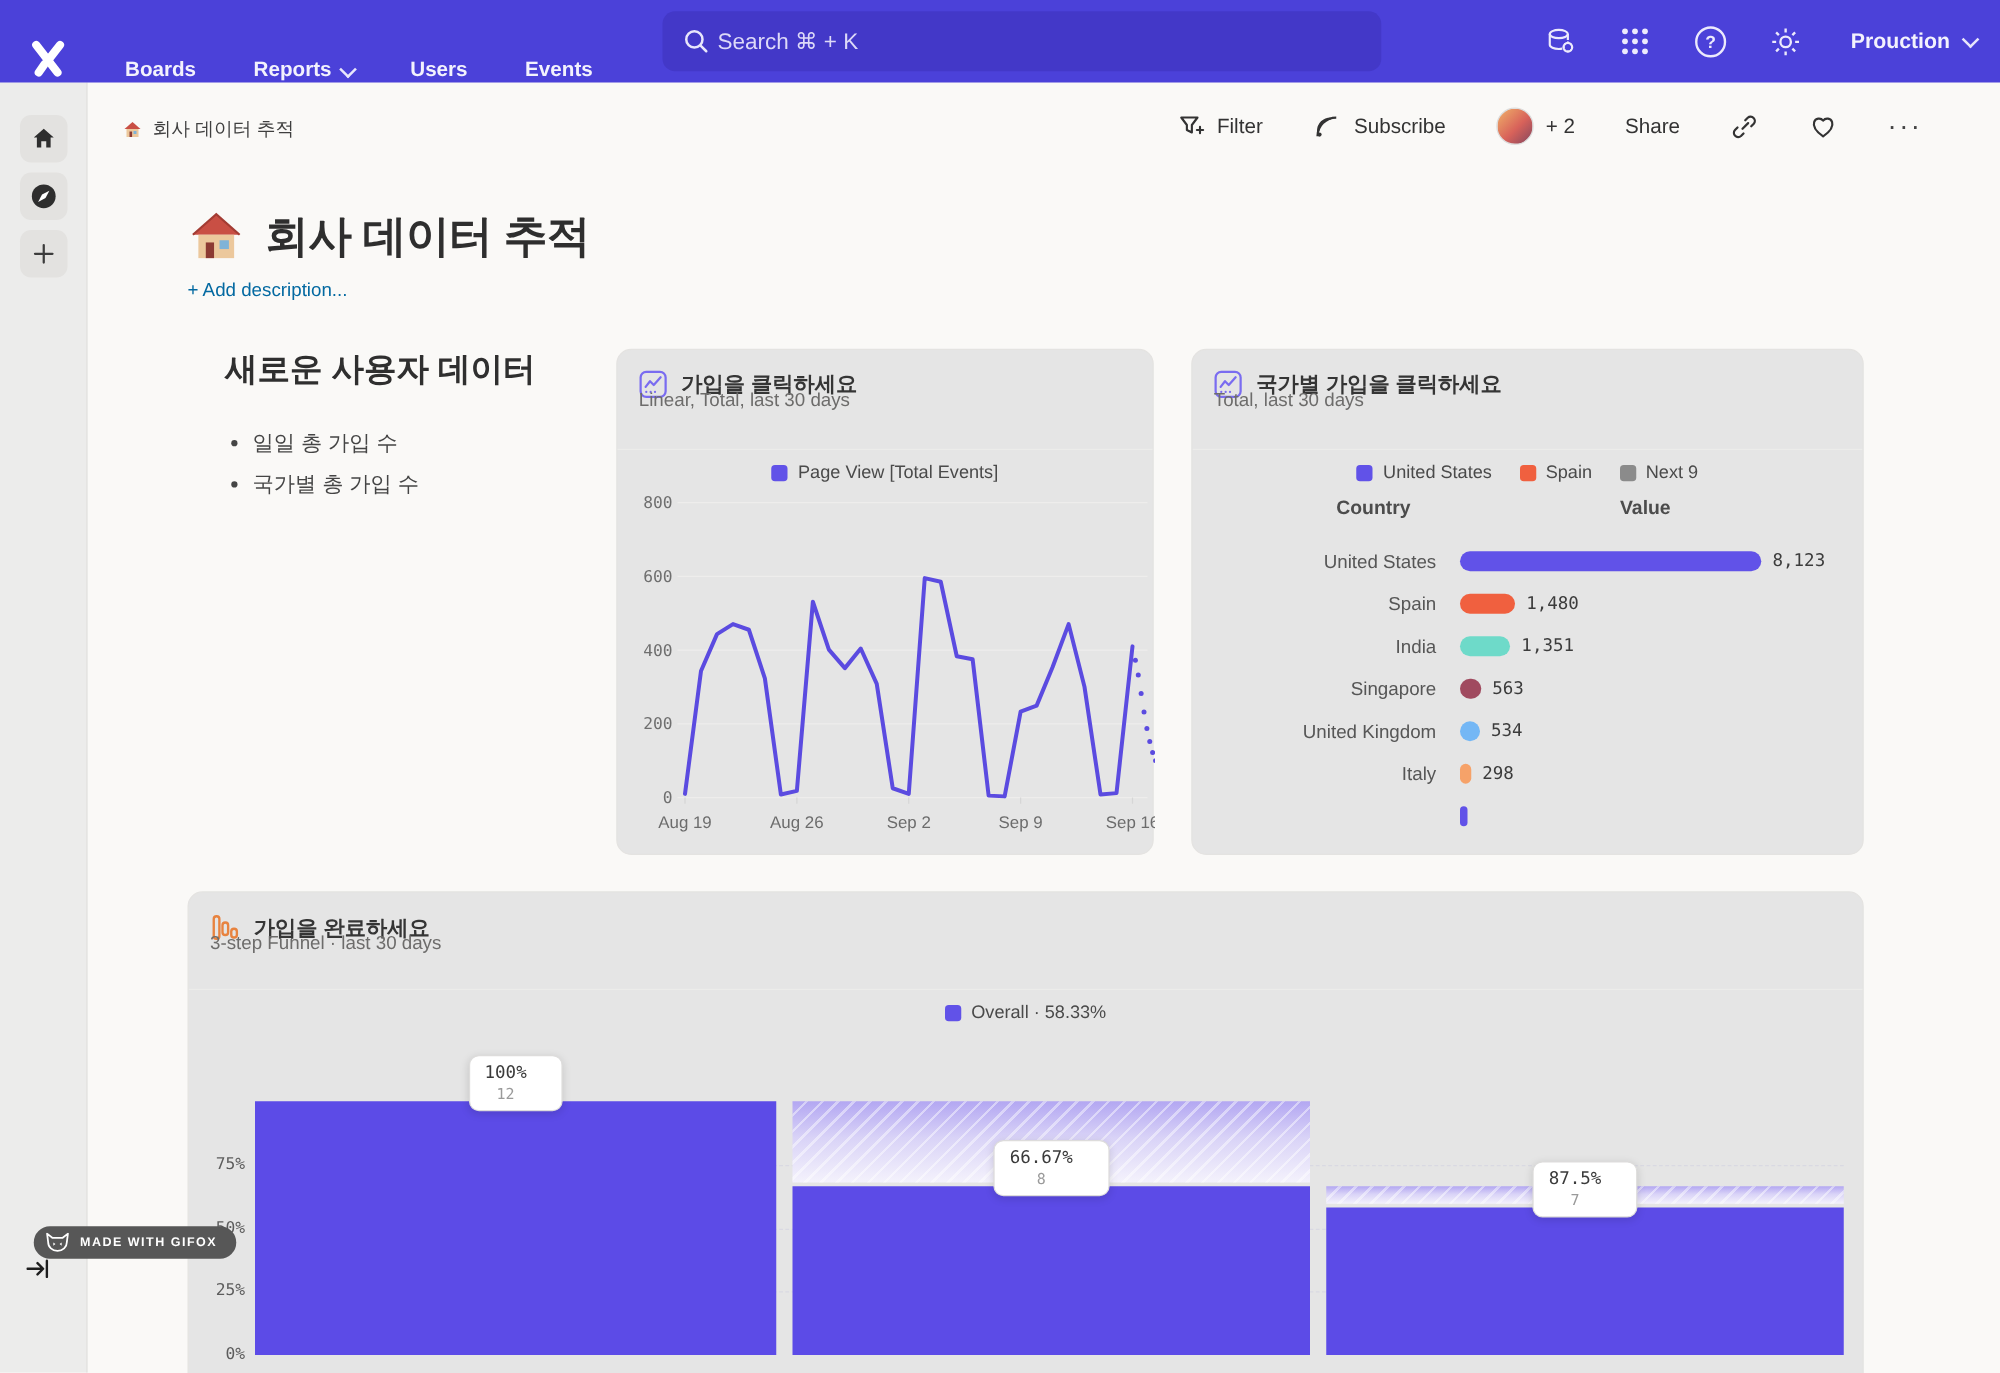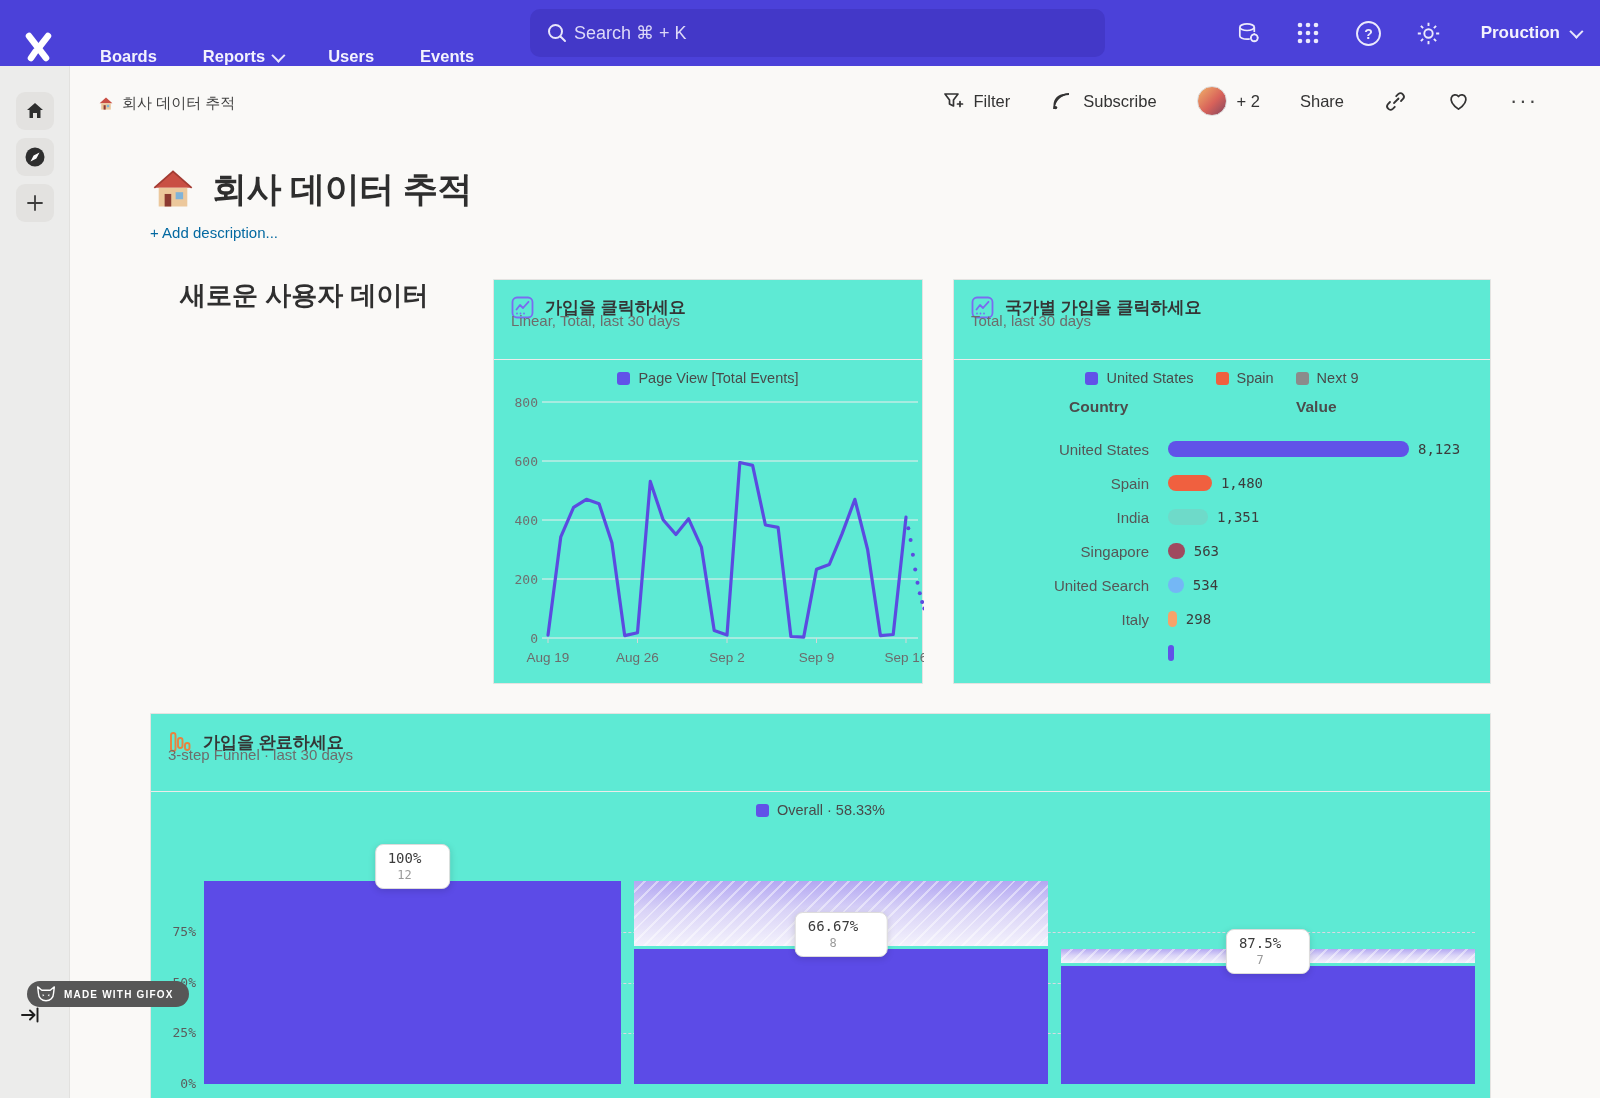--- a/index.html
+++ b/index.html
@@ -45,21 +45,21 @@
   .page-title h1 { font-size:35px; font-weight:700; color:#2e2e2e; letter-spacing:-0.5px; }
   .add-desc { position:absolute; left:80px; top:158px; font-size:15px; color:#0369a1; cursor:text; }
 
   
   .text-tile { position:absolute; left:110px; top:212px; width:340px; }
   .text-tile h2 { font-size:26px; font-weight:700; color:#2f2f2f; }
   .text-tile ul { margin-top:30px; margin-left:22px; }
   .text-tile li { font-size:17px; color:#454545; margin-bottom:10px; }
 
   
-  .card { position:absolute; background:#5eead4; border:1px solid #e4e3e1; border-radius:1px; }
+  .card { position:absolute; background:#e5e5e5; border:1px solid #e4e3e1; border-radius:12px; }
   .card-head { position:absolute; left:17px; top:16px; display:flex; align-items:center; gap:11px; }
   .card-title { font-size:17px; font-weight:700; color:#353535; }
   .card-sub { position:absolute; left:17px; top:32px; font-size:15px; color:#6d6c6b; }
   .card-divider { position:absolute; left:0; top:79px; width:100%; height:1px; background:#ececea; }
   .legend-row { position:absolute; top:90px; left:0; width:100%; display:flex; justify-content:center;
     align-items:center; gap:22px; }
   .legend-item { display:flex; align-items:center; gap:8px; font-size:14.5px; color:#4a4a4a; }
   .legend-sq { width:13px; height:13px; border-radius:3px; flex:0 0 13px; }
 
   #card-line  { left:423px; top:213px; width:430px; height:405px; }
@@ -250,20 +250,24 @@
       <rect x="3.5" y="9" width="13" height="8.5" fill="#ecc89c"></rect>
       <rect x="6.2" y="11.8" width="3" height="5.7" fill="#8c3a32"></rect>
       <rect x="11.2" y="11" width="3.4" height="3.2" fill="#7fb3d8"></rect>
     </svg>
     <h1>회사 데이터 추적</h1>
   </div>
   <div class="add-desc">+ Add description...</div>
 
   <div class="text-tile">
     <h2>새로운 사용자 데이터</h2>
+    <ul>
+      <li>일일 총 가입 수</li>
+      <li>국가별 총 가입 수</li>
+    </ul>
   </div>
 
   <div class="card" id="card-line">
     <div class="card-head">
       <svg width="23" height="23" viewBox="0 0 23 23">
         <rect x="1.5" y="1.5" width="20" height="20" rx="4.5" fill="none" stroke="#7a6cf0" stroke-width="1.8"></rect>
         <path d="M5.5 13.5 L9 9 L12 12 L17.5 5.8" fill="none" stroke="#7a6cf0" stroke-width="1.8" stroke-linecap="round" stroke-linejoin="round"></path>
         <circle cx="6" cy="17.5" r="0.9" fill="#7a6cf0"></circle>
           <circle cx="9.5" cy="17.5" r="0.9" fill="#7a6cf0"></circle>
           <circle cx="13" cy="17.5" r="0.9" fill="#7a6cf0"></circle>
@@ -360,21 +364,21 @@
       </div>
 
 
       <div class="c-row">
         <div class="c-label">Singapore</div>
         <div class="c-bar" style="width: 16.7036px; background: rgb(160, 74, 95);"></div>
         <div class="c-val">563</div>
       </div>
 
       <div class="c-row">
-        <div class="c-label">United Search</div>
+        <div class="c-label">United Kingdom</div>
         <div class="c-bar" style="width: 15.8432px; background: rgb(116, 183, 245);"></div>
         <div class="c-val">534</div>
       </div>
 
       <div class="c-row">
         <div class="c-label">Italy</div>
         <div class="c-bar" style="width: 8.84131px; background: rgb(246, 162, 105);"></div>
         <div class="c-val">298</div>
       </div>
     <div class="c-row">

